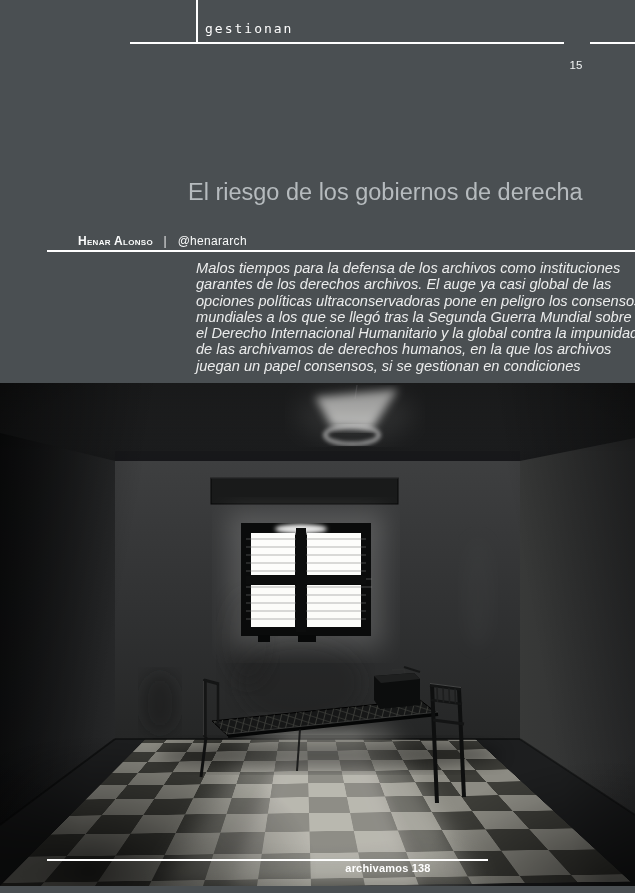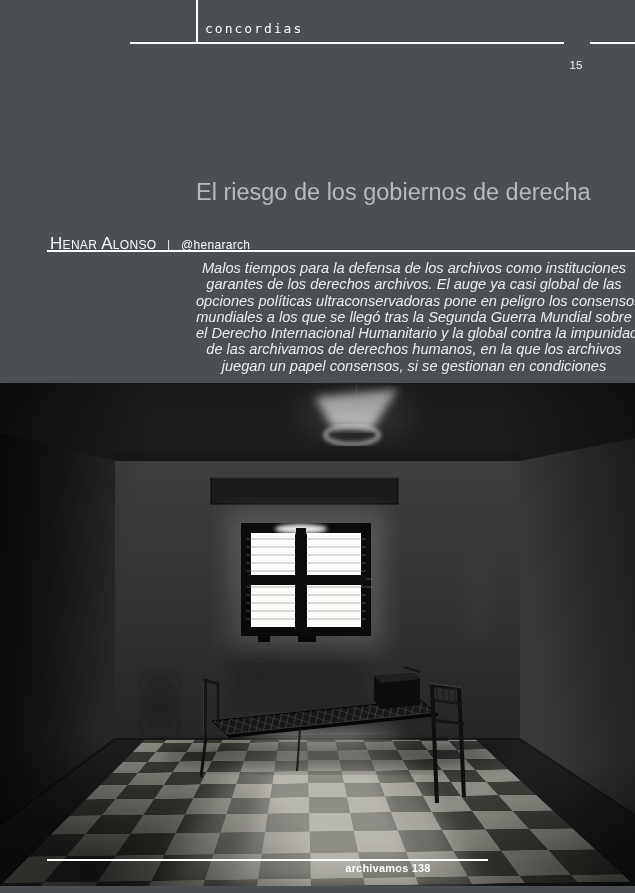--- a/index.html
+++ b/index.html
@@ -22,34 +22,34 @@
     position:absolute; left:564px; top:35px; width:24px; text-align:center;
     font-size:11.5px; color:#f2f4f4;margin-top:24px;
   }
   
   .title {
     position:absolute; left:194px; top:85px;
     font-size:42px; line-height:45px; font-weight:300;
     letter-spacing:-0.5px; color:#d59a3e;
   }
   .subtitle {
-    position:absolute; left:196px; top:179px;
+    position:absolute; left:188px; top:179px;
     font-size:23.5px; line-height:26px; font-weight:300; color:#b6bbbe;
   }
   .byline {
     position:absolute; left:50px; top:234px;
     font-size:12px; color:#fafbfb; letter-spacing:0.3px;
   }
-  .byline .author { font-variant:small-caps; font-weight:normal; font-size:17px; }
+  .byline .author { font-variant:small-caps; font-weight:bold; font-size:12px;margin-left:28px; }
   .byline .sep { margin:0 7px; font-weight:300; color:#e8e9e9; }
   .byline-rule { position:absolute; left:47px; top:250px; width:588px; height:2px; background:#fff; }
   .lede {
     position:absolute; left:196px; top:260px; width:436px;
     font-style:italic; font-weight:500; font-size:14.6px; line-height:16.3px;
-    color:#eceded; white-space:nowrap;text-align:center;
+    color:#eceded; white-space:nowrap;
   }
   
   .photo {
     position:absolute; left:0; top:383px; width:635px; height:503px;
     background:#1d1e1f; overflow:hidden;
   }
   .floor {
     position:absolute; left:0; bottom:0; width:635px; height:560px;
     background:
       repeating-conic-gradient(#8d8c83 0% 25%, #3a3a34 25% 50%, #8d8c83 50% 75%, #3a3a34 75% 100%);
@@ -75,21 +75,21 @@
     position:absolute; left:288px; top:862px; width:200px; text-align:center;
     font-size:11px; font-weight:bold; color:#fff; z-index:5; letter-spacing:0.2px;
   }
 </style>
 </head>
 <body>
 
 <div id="page">
 
   <div class="vrule"></div>
-  <div class="section-label">concordias</div>
+  <div class="section-label">gestionan</div>
   <div class="hrule-left"></div>
   <div class="page-number">15</div>
   <div class="hrule-right"></div>
 
   <h2 class="subtitle">
     <span>El riesgo de los gobiernos de derecha</span><br>
   </h2>
 
   <div class="byline">
     <span class="author">Henar Alonso</span>

